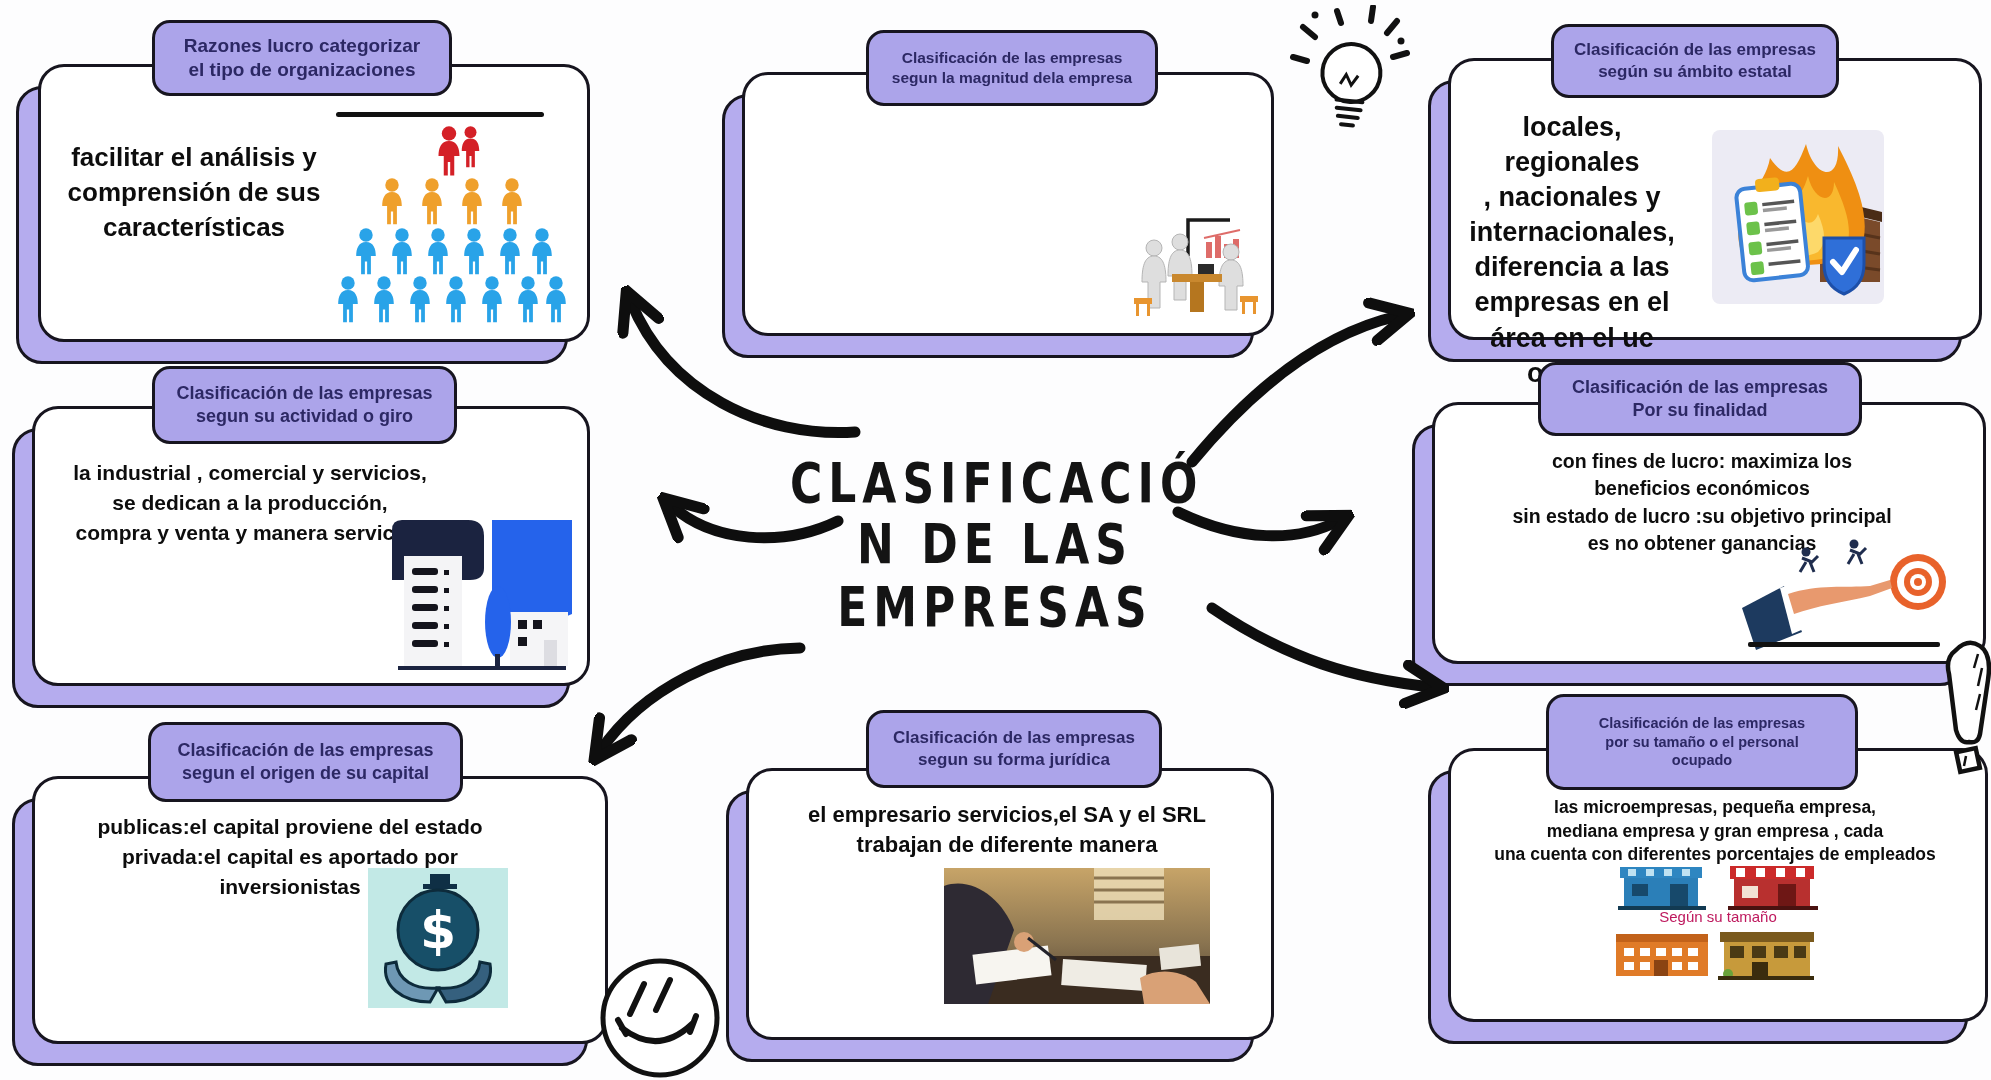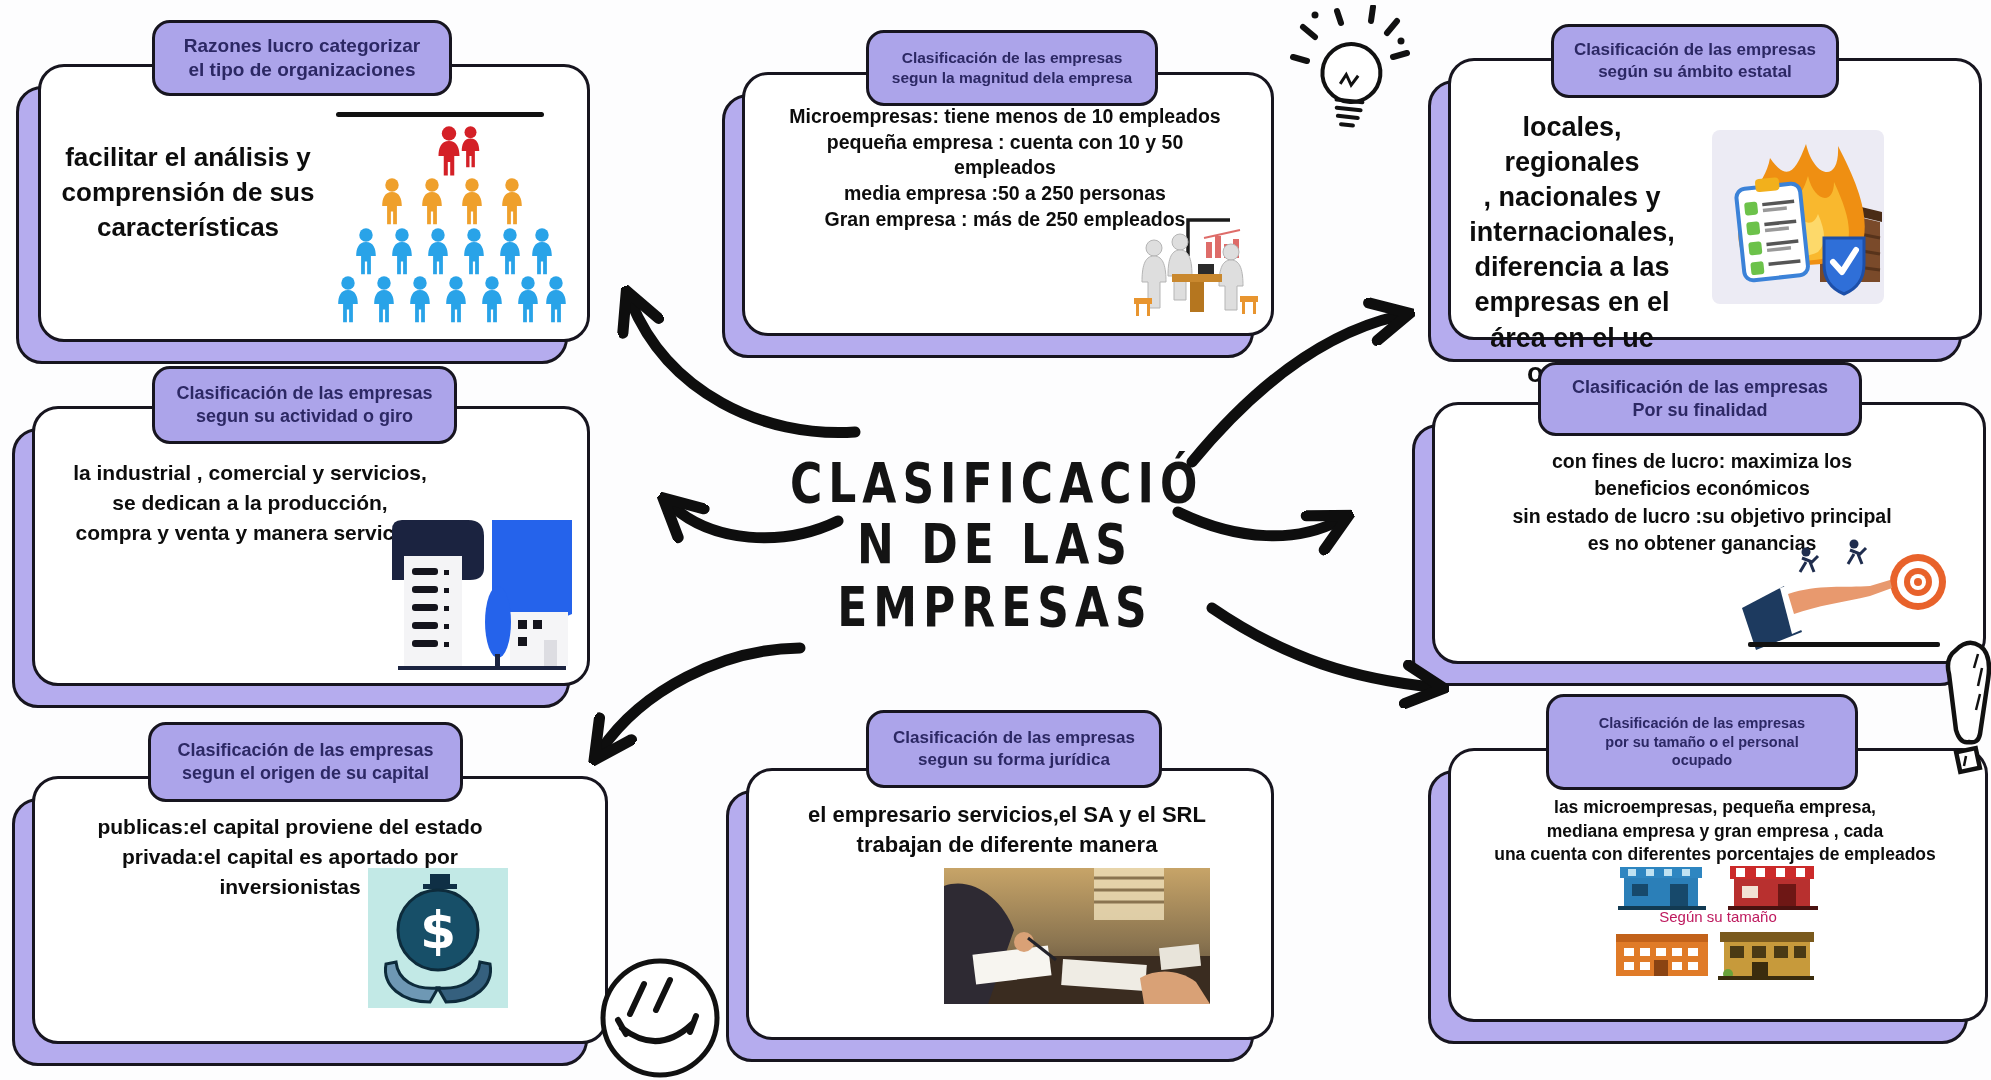--- a/index.html
+++ b/index.html
@@ -51,21 +51,21 @@
 
   <div id="center-title">CLASIFICACIÓ
 N DE LAS
 EMPRESAS</div>
 
   <div class="shadow" style="left:16px;top:86px;width:546px;height:272px;"></div>
   <div class="card" style="left:38px;top:64px;width:546px;height:272px;"></div>
   <div class="pill" style="left:152px;top:20px;width:300px;height:76px;font-size:19px;">Razones lucro categorizar
 el tipo de organizaciones</div>
   <div class="black-line" style="left:336px;top:112px;width:208px;height:5px;"></div>
-  <div class="body-text" style="left:38px;top:140px;width:300px;font-size:26px;line-height:1.35;">facilitar el análisis y
+  <div class="body-text" style="left:44px;top:140px;width:300px;font-size:26px;line-height:1.35;">facilitar el análisis y
 comprensión de sus
 características</div>
   <svg class="img" style="left:330px;top:126px;" width="240" height="206" viewBox="0 0 240 206">
     <defs>
       <g id="prs">
         <circle cx="10" cy="5" r="4.8"></circle>
         <path d="M10 10 C4.5 10 3 15 3 20 L6.5 20 L6.5 33 L9.2 33 L9.2 24 L10.8 24 L10.8 33 L13.5 33 L13.5 20 L17 20 C17 15 15.5 10 10 10 Z"></path>
       </g>
     </defs>
     <use href="#prs" x="103" y="0" fill="#d42027" transform="scale(1.25)" transform-origin="0 0" style="transform-box:fill-box"></use>
@@ -144,25 +144,20 @@
     <circle cx="70" cy="62" r="40" fill="#174f68" stroke="#0d2b3b" stroke-width="3"></circle>
     <text x="70" y="80" font-family="DejaVu Sans, sans-serif" font-size="52" font-weight="bold" fill="#ffffff" text-anchor="middle">$</text>
     <path d="M18 96 C14 118 34 134 62 134 L70 120 C46 122 30 112 28 94 Z" fill="#6e98b4" stroke="#0d2b3b" stroke-width="3"></path>
     <path d="M122 96 C126 118 106 134 78 134 L70 120 C94 122 110 112 112 94 Z" fill="#35607e" stroke="#0d2b3b" stroke-width="3"></path>
   </svg>
 
   <div class="shadow" style="left:722px;top:94px;width:526px;height:258px;"></div>
   <div class="card" style="left:742px;top:72px;width:526px;height:258px;"></div>
   <div class="pill" style="left:866px;top:30px;width:292px;height:76px;font-size:15.5px;">Clasificación de las empresas
 segun la magnitud dela empresa</div>
-  <div class="body-text" style="left:752px;top:104px;width:506px;font-size:19.5px;line-height:1.32;">Microempresas: tiene menos de 10 empleados
-pequeña empresa : cuenta con 10 y 50
-empleados
-media empresa :50 a 250 personas
-Gran empresa : más de 250 empleados</div>
   <svg class="img" style="left:1128px;top:212px;" width="135" height="112" viewBox="0 0 135 112">
     <path d="M60 44 V8 H102" fill="none" stroke="#1a1a1a" stroke-width="3.5"></path>
     <g fill="#d9534f" opacity="0.85">
       <rect x="78" y="30" width="6" height="16"></rect>
         <rect x="87" y="24" width="6" height="22"></rect>
       <rect x="96" y="32" width="6" height="14"></rect>
         <rect x="105" y="27" width="6" height="19"></rect>
       <path d="M76 26 L112 18" stroke="#d9534f" stroke-width="2" fill="none"></path>
     </g>
     <g fill="#dedede" stroke="#b5b5b5" stroke-width="1">

